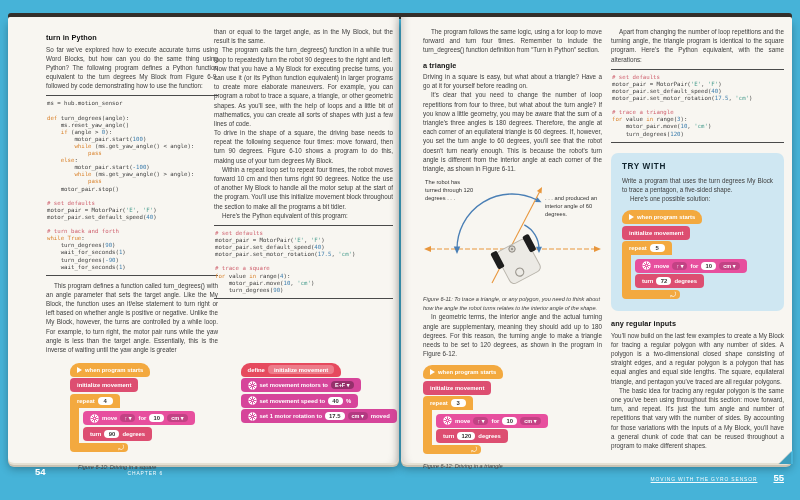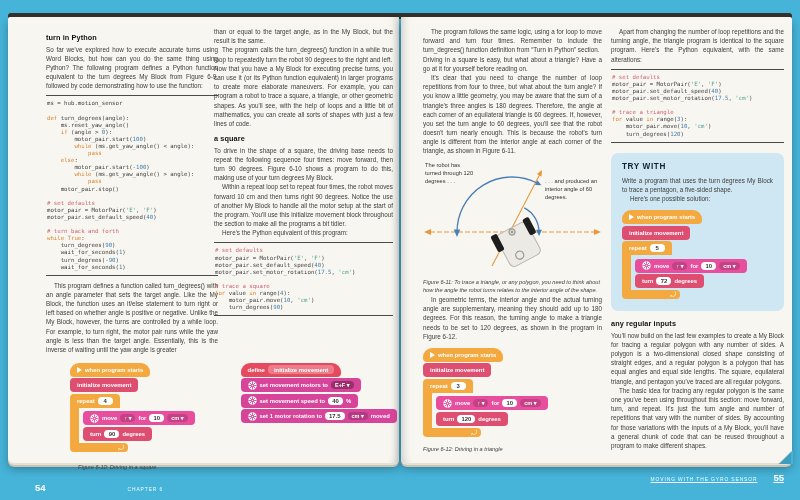--- a/index.html
+++ b/index.html
@@ -69,21 +69,21 @@
   
   .trybox{background:#cfe7f2;border-radius:7px;padding:9px 11px 12px;margin:10px 0 8px;}
   .trybox p{font-size:6.3px;}
   .tryh{font-size:8.2px;font-weight:bold;color:#10242e;letter-spacing:.6px;margin-bottom:5px;}
   .trystack{margin-top:7px;}
 
   .fold{position:absolute;right:-1px;bottom:-1px;width:0;height:0;border-bottom:14px solid #46b3d8;border-left:14px solid transparent;}
   .fold:after{content:"";position:absolute;left:-15px;top:1px;width:0;height:0;border-bottom:13px solid rgba(0,0,0,.12);border-left:13px solid transparent;}
 
   .footer{position:absolute;color:#fff;display:flex;align-items:baseline;}
-  .fl{left:35px;top:482px;gap:20px;}
+  .fl{left:35px;top:466px;gap:20px;}
   .fl .plabel{margin-left:62px;}
   .fr{right:16px;top:472px;text-decoration:underline;}
   .fr .pnum{margin-left:16px;}
   .pnum{font-size:9.5px;font-weight:bold;}
   .plabel{font-size:4.9px;letter-spacing:.9px;opacity:.95;}
 </style>
 </head>
 <body>
 
 <div class="top-edge"></div>
@@ -125,21 +125,20 @@
       </div>
   </div>
   <div class="col lcol2">
     <div data-paras="left_page.col2.paras">
         <p>than or equal to the target angle, as in the My Block, but the result is the same.</p>
         <p class="ind">The program calls the turn_degrees() function in a while true loop to repeatedly turn the robot 90 degrees to the right and left.</p>
       </div>
     <div data-paras="left_page.col2.paras2">
         <p>Now that you have a My Block for executing precise turns, you can use it (or its Python function equivalent) in larger programs to create more elaborate maneuvers. For example, you can program a robot to trace a square, a triangle, or other geometric shapes. As you'll see, with the help of loops and a little bit of mathematics, you can create all sorts of shapes with just a few lines of code.</p>
       </div>
-    <h3>a square</h3>
     <div data-paras="left_page.col2.paras3">
         <p>To drive in the shape of a square, the driving base needs to repeat the following sequence four times: move forward, then turn 90 degrees. Figure 6-10 shows a program to do this, making use of your turn degrees My Block.</p>
         <p class="ind">Within a repeat loop set to repeat four times, the robot moves forward 10 cm and then turns right 90 degrees. Notice the use of another My Block to handle all the motor setup at the start of the program. You'll use this initialize movement block throughout the section to make all the programs a bit tidier.</p>
         <p class="ind">Here's the Python equivalent of this program:</p>
       </div>
     <div class="codeblock">
         <div class="cl"><span class="c-com"># set defaults</span></div>
         <div class="cl">motor_pair = MotorPair(<span class="c-str">'E'</span>, <span class="c-str">'F'</span>)</div>
         <div class="cl">motor_pair.set_default_speed(<span class="c-num">40</span>)</div>
         <div class="cl">motor_pair.set_motor_rotation(<span class="c-num">17.5</span>, <span class="c-str">'cm'</span>)</div>
@@ -265,20 +264,21 @@
         </div>
     </div>
   </div>
 </div>
 
 <div class="page page-r">
   <div class="col rcol1">
     <div data-paras="right_page.col1.paras">
         <p class="ind">The program follows the same logic, using a for loop to move forward and turn four times. Remember to include the turn_degrees() function definition from “Turn in Python” section.</p>
       </div>
+    <h3>a triangle</h3>
     <div data-paras="right_page.col1.paras2">
         <p>Driving in a square is easy, but what about a triangle? Have a go at it for yourself before reading on.</p>
         <p class="ind">It's clear that you need to change the number of loop repetitions from four to three, but what about the turn angle? If you know a little geometry, you may be aware that the sum of a triangle's three angles is 180 degrees. Therefore, the angle at each corner of an equilateral triangle is 60 degrees. If, however, you set the turn angle to 60 degrees, you'll see that the robot doesn't turn nearly enough. This is because the robot's turn angle is different from the interior angle at each corner of the triangle, as shown in Figure 6-11.</p>
       </div>
 
     <div class="fig11">
       <div class="f11-label f11-left">The robot has turned through 120 degrees . . .</div>
       <div class="f11-label f11-right">. . . and produced an interior angle of 60 degrees.</div>
       <svg width="179" height="104" viewBox="0 0 179 104">
         <line x1="7" y1="66" x2="172" y2="66" stroke="#e8963c" stroke-width="1.1" stroke-dasharray="5 2"></line>

